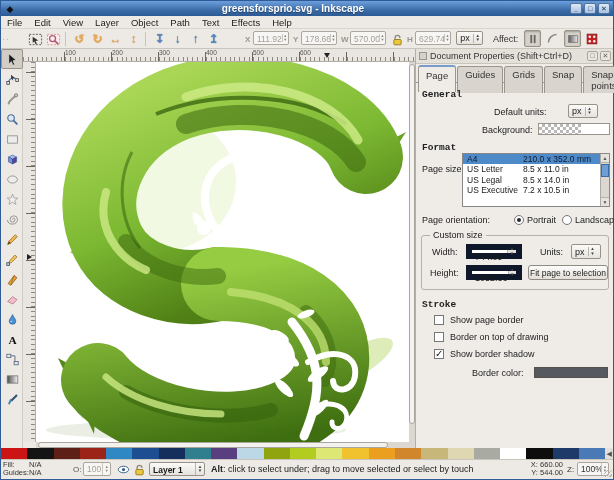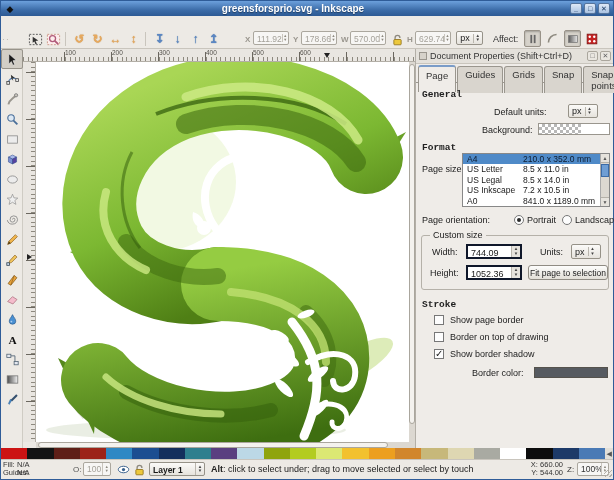--- a/index.html
+++ b/index.html
@@ -115,41 +115,41 @@
   .pslist .sb .a { height:9px; font-size:5px; text-align:center; line-height:9px; color:#555;
     background:#e6e3dd; border-bottom:1px solid #b5b1a9; }
   .pslist .sb .th { height:13px; background:#6f9ed4; border:1px solid #3c6ca8; margin:1px 0; }
   .pslist .sb .ab { position:absolute; bottom:0; left:0; right:0; border-top:1px solid #b5b1a9; border-bottom:none; }
 
   .radio { position:absolute; width:10px; height:10px; border:1px solid #777; border-radius:50%; background:#fdfdfd; }
   .radio.on::after { content:""; position:absolute; left:2px; top:2px; width:4px; height:4px;
     border-radius:50%; background:#2a2a2a; }
   .fieldset { position:absolute; border:1px solid #b5b1a9; border-radius:3px; }
   .fieldset .legend { position:absolute; top:-6px; left:8px; background:#efece8; padding:0 3px; font-size:9px; }
-  .entry { position:absolute; display:flex; height:15px; border:2px solid #0f172a; background:#fff; }
+  .entry { position:absolute; display:flex; height:15px; border:6px solid #0f172a; background:#fff; }
   .entry .val { flex:1; padding:2px 0 0 3px; font-size:9px; }
   .entry .updown { width:9px; border-left:1px solid #bab6ae; background:#e6e3dd; display:flex;
     flex-direction:column; align-items:center; font-size:4.5px; line-height:4.5px; justify-content:center; color:#444; }
   .pbtn { position:absolute; height:15px; background:linear-gradient(#fdfdfc,#e2dfd8); border:1px solid #8f8b83;
     border-radius:3px; font-size:8.5px; text-align:center; padding-top:2px; color:#222; white-space:nowrap; }
   .cb { position:absolute; width:10px; height:10px; border:1px solid #777; background:#fdfdfd; }
   .cb.checked::after { content:"\2713"; position:absolute; left:0px; top:-2px; font-size:10px; font-weight:bold; color:#222; }
   .cblabel { position:absolute; font-size:9px; color:#222; }
   .color-swatch { position:absolute; height:11px; border:1px solid #55524c; }
 
   
   .palette { position:absolute; left:0; top:447px; width:612px; height:11px; display:flex; background:#edeae5; }
   .swatch { flex:1; height:11px; }
   .pal-arrow { width:8px; font-size:7px; line-height:11px; text-align:center; color:#555; background:#e2dfd8; }
 
   
   .statusbar { position:absolute; left:0; top:458px; width:612px; height:19px; background:#edeae5;
     border-top:1px solid #c9c5bd; }
   .fs { position:absolute; left:2px; top:1px; font-size:7.5px; line-height:8px; color:#333; }
-  .fs .k { display:inline-block; width:14px; }
+  .fs .k { display:inline-block; width:26px; }
   .op-lbl { position:absolute; left:72px; top:5px; font-size:8px; color:#555; }
   .mini-ic { position:absolute; top:3px; }
   .layer-combo { position:absolute; left:148px; top:2px; width:56px; height:14px; display:flex;
     border:1px solid #969288; border-radius:2px; background:linear-gradient(#fbfaf8,#e6e3dd); }
   .layer-combo .val { flex:1; font-size:8.5px; font-weight:bold; padding:2px 0 0 3px; white-space:nowrap; }
   .layer-combo .updown { width:9px; border-left:1px solid #bab6ae; display:flex; flex-direction:column;
     align-items:center; justify-content:center; font-size:4.5px; line-height:4.5px; color:#444; }
   .hint { position:absolute; left:210px; top:4px; font-size:9px; color:#222; white-space:nowrap; width:310px; overflow:hidden; }
   .xy { position:absolute; left:524px; top:1px; font-size:7.5px; line-height:8px; color:#333; text-align:right; width:38px; }
   .z-lbl { position:absolute; left:566px; top:5px; font-size:8px; color:#333; }
@@ -167,20 +167,31 @@
   <div class="titlebar">
     <span class="logo">◆</span>
     <span class="title">greensforsprio.svg - Inkscape</span>
     <span class="winbtns">
       <span class="winbtn">_</span>
       <span class="winbtn">□</span>
       <span class="winbtn">✕</span>
     </span>
   </div>
 
+  <div class="menubar">
+    <span class="menu-item">File</span>
+    <span class="menu-item">Edit</span>
+    <span class="menu-item">View</span>
+    <span class="menu-item">Layer</span>
+    <span class="menu-item">Object</span>
+    <span class="menu-item">Path</span>
+    <span class="menu-item">Text</span>
+    <span class="menu-item">Effects</span>
+    <span class="menu-item">Help</span>
+  </div>
 
   <div class="toolbar">
     <span class="tb tb-grip">··</span>
     <span class="tb tb-btn" style="left:26px">
       <svg width="15" height="15" viewBox="0 0 16 16">
         <rect x="1.5" y="2.5" width="13" height="11" fill="none" stroke="#555" stroke-dasharray="2 1.5"></rect>
         <path d="M5 5 L11 9 L8 9.5 L9.5 12.5 L8 13 L6.8 10 L5 11.5 Z" fill="#333"></path>
       </svg>
     </span>
     <span class="tb tb-btn" style="left:44px">
@@ -498,26 +509,22 @@
       </div>
       <div class="psrow">
         <span class="nm">US Letter</span>
           <span class="dm">8.5 x 11.0 in</span>
       </div>
       <div class="psrow">
         <span class="nm">US Legal</span>
           <span class="dm">8.5 x 14.0 in</span>
       </div>
       <div class="psrow">
-        <span class="nm">US Inkscape</span>
+        <span class="nm">US Executive</span>
           <span class="dm">7.2 x 10.5 in</span>
-      </div>
-      <div class="psrow">
-        <span class="nm">A0</span>
-          <span class="dm">841.0 x 1189.0 mm</span>
       </div>
       <div class="sb">
         <div class="a">▲</div>
         <div class="th"></div>
         <div class="a ab">▼</div>
       </div>
     </div>
 
     <span class="plabel" style="left:6px;top:166px">Page orientation:</span>
     <span class="radio on" style="left:98px;top:166px"></span>

